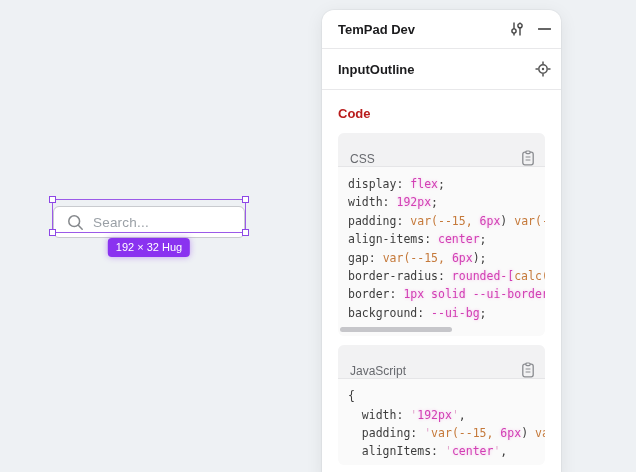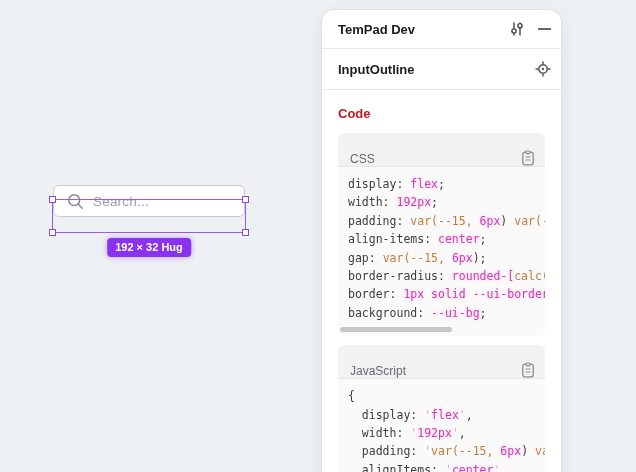--- a/index.html
+++ b/index.html
@@ -7,39 +7,39 @@
     position:relative;
     width:636px;height:472px;
     background:#eef1f4;
     overflow:hidden;
     font-family:"Liberation Sans",sans-serif;
     -webkit-font-smoothing:antialiased;
   }
 
   
   .search-box{
-    position:absolute;left:53px;top:185px;
+    position:absolute;left:53px;top:206px;
     width:192px;height:32px;box-sizing:border-box;
     background:#ffffff;border:1px solid #c9cbcf;border-radius:6px;
     display:flex;align-items:center;gap:9px;padding:0 0 0 13px;
   }
   .search-box .ph{color:#9aa0a6;font-size:13.5px;letter-spacing:.2px;}
   .selection{
     position:absolute;left:52px;top:199px;width:194px;height:34px;
     box-sizing:border-box;border:1px solid #9b5ae8;pointer-events:none;
   }
   .handle{
     position:absolute;width:7px;height:7px;background:#fff;
     border:1px solid #8d46e6;box-sizing:border-box;
   }
   .handle.tl{left:-4px;top:-4px;} .handle.tr{right:-4px;top:-4px;}
   .handle.bl{left:-4px;bottom:-4px;} .handle.br{right:-4px;bottom:-4px;}
   .dim-badge{
     position:absolute;left:149px;top:238px;transform:translateX(-50%);
-    background:#8a32f0;color:#fff;font-size:11px;font-weight:bold;
+    background:#8a32f0;color:#fff;font-size:11px;font-weight:normal;
     padding:3px 8px 4px;border-radius:4px;white-space:nowrap;
     box-shadow:0 0 6px rgba(138,50,240,.45);
   }
 
   
   .panel{
     position:absolute;left:322px;top:10px;width:239px;height:470px;
     background:#ffffff;border-radius:12px 12px 0 0;
     box-shadow:0 0 0 1px rgba(0,0,0,.03),0 4px 18px rgba(0,0,0,.08);
   }
@@ -184,21 +184,20 @@
           <svg width="14" height="16" viewBox="0 0 14 16">
             <rect x="1.8" y="2.2" width="10.4" height="12.6" rx="2" fill="none" stroke="#8a8c90" stroke-width="1.3"></rect>
             <rect x="4.9" y="1" width="4.2" height="2.6" rx="1" fill="#f2f2f3" stroke="#8a8c90" stroke-width="1.2"></rect>
             <line x1="4.6" y1="7" x2="9.4" y2="7" stroke="#8a8c90" stroke-width="1.2"></line>
             <line x1="4.6" y1="10" x2="9.4" y2="10" stroke="#8a8c90" stroke-width="1.2"></line>
           </svg>
         </button>
       </div>
       <div class="code-area">
           <div class="code-line"><span class="tok-p">{</span></div>
-          <div class="code-line"><span class="tok-p">  display: </span><span class="tok-q">'</span><span class="tok-v">flex</span><span class="tok-q">'</span><span class="tok-p">,</span></div>
           <div class="code-line"><span class="tok-p">  width: </span><span class="tok-q">'</span><span class="tok-v">192px</span><span class="tok-q">'</span><span class="tok-p">,</span></div>
           <div class="code-line"><span class="tok-p">  padding: </span><span class="tok-q">'</span><span class="tok-o">var(--15, </span><span class="tok-v">6px</span><span class="tok-p">) </span><span class="tok-o">var</span></div>
           <div class="code-line"><span class="tok-p">  alignItems: </span><span class="tok-q">'</span><span class="tok-v">center</span><span class="tok-q">'</span><span class="tok-p">,</span></div>
         </div>
     </div>
 
   </div>
 </div>
 
 </body></html>

